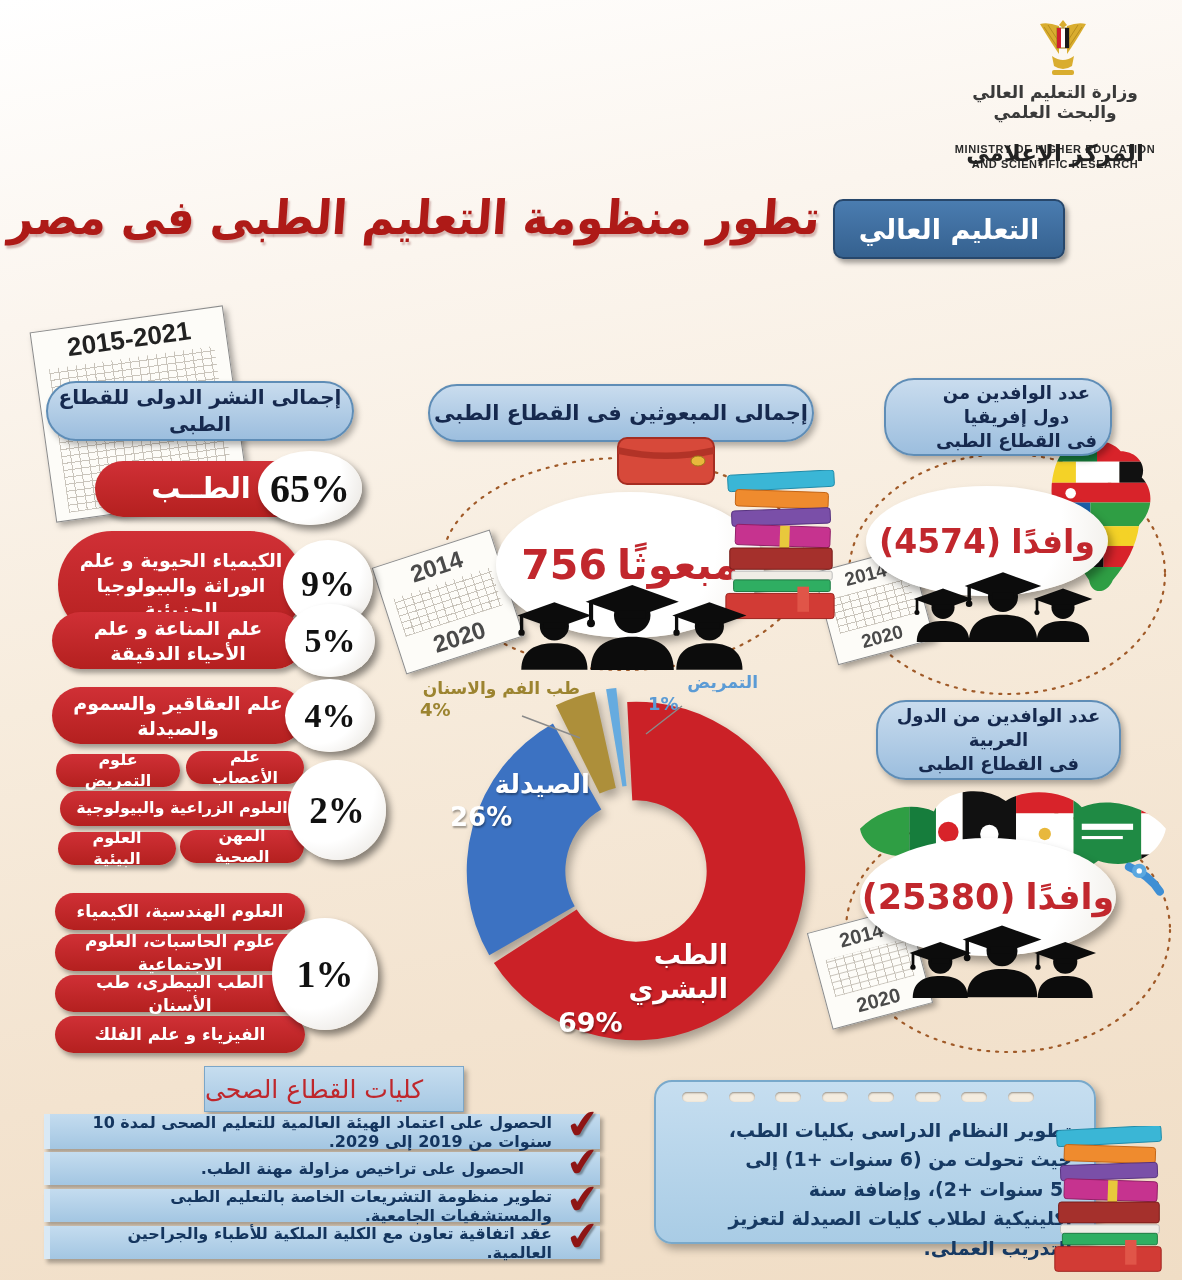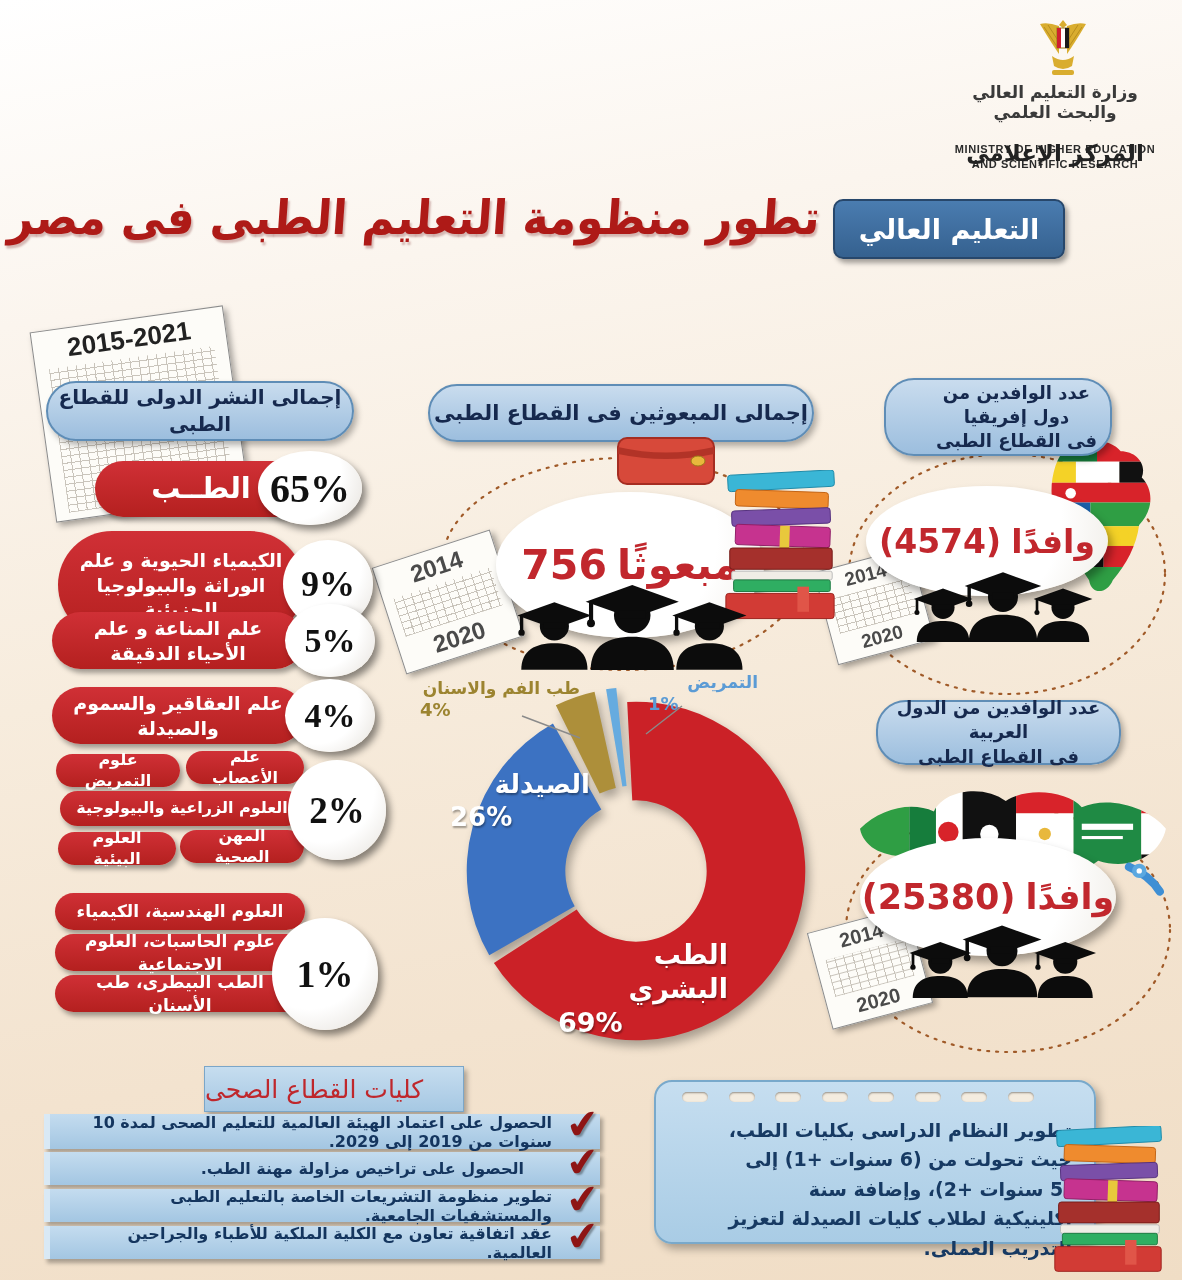--- a/index.html
+++ b/index.html
@@ -146,20 +146,23 @@
   </div>
 
   <div class="abs pill-red" style="left:55px;top:893px;width:250px;height:37px;font-size:17px;">
     <span dir="rtl">العلوم الهندسية، الكيمياء</span>
   </div>
   <div class="abs pill-red" style="left:55px;top:934px;width:250px;height:37px;font-size:17px;">
     <span dir="rtl">علوم الحاسبات، العلوم الاجتماعية</span>
   </div>
   <div class="abs pill-red" style="left:55px;top:975px;width:250px;height:37px;font-size:17px;">
     <span dir="rtl">الطب البيطرى، طب الأسنان</span>
+  </div>
+  <div class="abs pill-red" style="left:55px;top:1016px;width:250px;height:37px;font-size:17px;">
+    <span dir="rtl">الفيزياء و علم الفلك</span>
   </div>
   <div class="abs oval-pct" style="left:272px;top:918px;width:106px;height:112px;font-size:38px;">
     <span dir="ltr">1%</span>
   </div>
 
   <div class="abs pill-blue" style="left:428px;top:384px;width:386px;height:58px;font-size:21px;z-index:3;">
     <span dir="rtl">إجمالى المبعوثين فى القطاع الطبى</span>
   </div>
   <svg class="abs" style="left:435px;top:450px;z-index:1;" width="378" height="228" viewBox="0 0 378 228">
     <ellipse class="dashed-loop" cx="189" cy="114" rx="182" ry="106"></ellipse>
@@ -317,21 +320,21 @@
     <svg width="68" height="63" viewBox="0 0 64 60">
         <path d="M7 60 C7 45 18 40 32 40 C46 40 57 45 57 60 Z"></path>
         <circle cx="32" cy="27" r="11"></circle>
         <polygon points="4,19 32,9 60,19 32,29"></polygon>
         <rect x="24" y="24" width="16" height="5"></rect>
         <rect x="6" y="19" width="2.5" height="12"></rect>
         <circle cx="7.2" cy="32" r="2.4"></circle>
       </svg>
   </div>
 
-  <div class="abs pill-blue" style="left:876px;top:700px;width:245px;height:65px;font-size:18px;z-index:3;">
+  <div class="abs pill-blue" style="left:876px;top:700px;width:245px;height:80px;font-size:18px;z-index:3;">
     <span dir="rtl">عدد الوافدين من الدول العربية</span>
     <span dir="rtl">فى القطاع الطبى</span>
   </div>
   <svg class="abs" style="left:860px;top:772px;z-index:2;" width="308" height="126" viewBox="0 0 300 122">
     <defs>
         <clipPath id="arClip">
           <path d="M0 55 C20 35 50 28 72 38 C82 16 122 12 142 28 C162 14 202 18 216 34 C242 22 282 34 298 55 C292 82 262 96 232 86 C212 102 170 102 150 88 C120 102 80 96 60 80 C30 86 4 76 0 55 Z"></path>
         </clipPath>
       </defs>
     <g clip-path="url(#arClip)">

